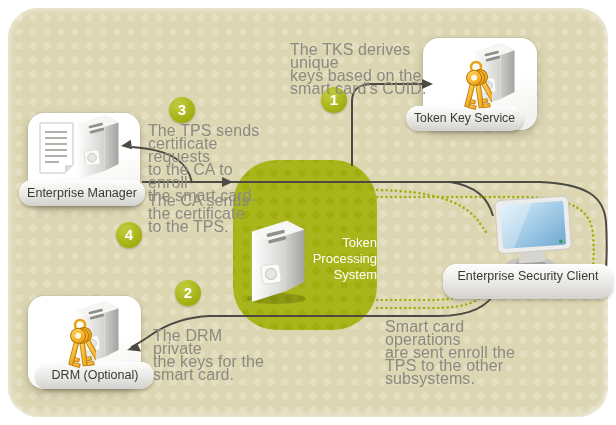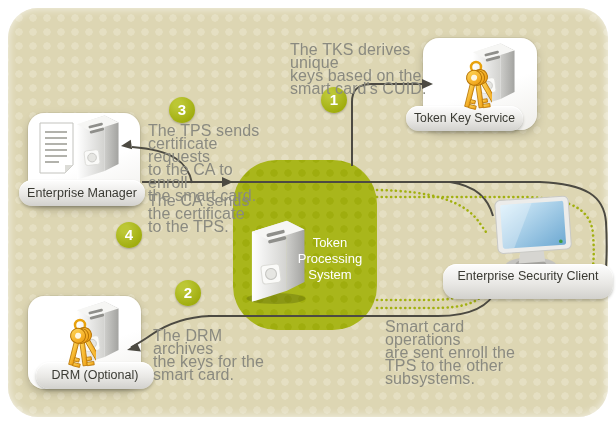--- a/index.html
+++ b/index.html
@@ -7,21 +7,21 @@
          font-family:"Liberation Sans",sans-serif;}
   .panel{position:absolute;left:8px;top:8px;width:600px;height:409px;border-radius:30px;
          background-color:#ddd6b3;
          background-image:radial-gradient(circle,#e5dfc2 3.4px,rgba(229,223,194,0) 4px);
          background-size:14px 14px;background-position:4px 3px;
          box-shadow:inset 0 0 10px rgba(255,255,255,.75);z-index:0;}
   .tps{position:absolute;left:233px;top:160px;width:144px;height:170px;border-radius:44px;
        background-color:#a9b61b;
        background-image:radial-gradient(circle,#9fad0e 3.4px,rgba(159,173,14,0) 4px);
        background-size:14px 14px;background-position:6px 6px;z-index:1;}
-  .tps-label{position:absolute;left:283px;top:235px;width:94px;text-align:center;z-index:6;
+  .tps-label{position:absolute;left:283px;top:235px;width:94px;text-align:right;z-index:6;
        color:#ffffff;font-size:13px;line-height:16px;white-space:pre-line;}
   svg.layer{position:absolute;left:0;top:0;pointer-events:none;}
   .under{z-index:2;} .over{z-index:5;}
   .node{position:absolute;border-radius:16px;z-index:4;
         background:linear-gradient(160deg,#ffffff 55%,#efeeea 100%);
         box-shadow:0 4px 8px rgba(110,105,80,.40),0 0 0 1px rgba(0,0,0,.05);}
   .pill{position:absolute;z-index:4;border-radius:14px;text-align:center;
         background:linear-gradient(#fefefe 0%,#e9e8e5 55%,#d2d1cd 100%);
         box-shadow:0 2px 3px rgba(60,58,45,.30),inset 0 1px 0 rgba(255,255,255,.9);
         color:#3a3a33;font-size:12.5px;}
@@ -257,21 +257,21 @@
   <div class="note" style="left:290px;top:43px;width:145px">The TKS derives unique
 keys based on the
 smart card's CUID.</div>
   <div class="note" style="left:148px;top:124px;width:120px">The TPS sends
 certificate requests
 to the CA to enroll
 the smart card.</div>
   <div class="note" style="left:148px;top:194px;width:110px">The CA sends
 the certificate
 to the TPS.</div>
-  <div class="note" style="left:153px;top:329px;width:120px">The DRM archives
+  <div class="note" style="left:153px;top:329px;width:120px">The DRM private
 the keys for the
 smart card.</div>
   <div class="note" style="left:385px;top:320px;width:135px">Smart card operations
 are sent enroll the
 TPS to the other
 subsystems.</div>
 
 </div>
 
 </body></html>

